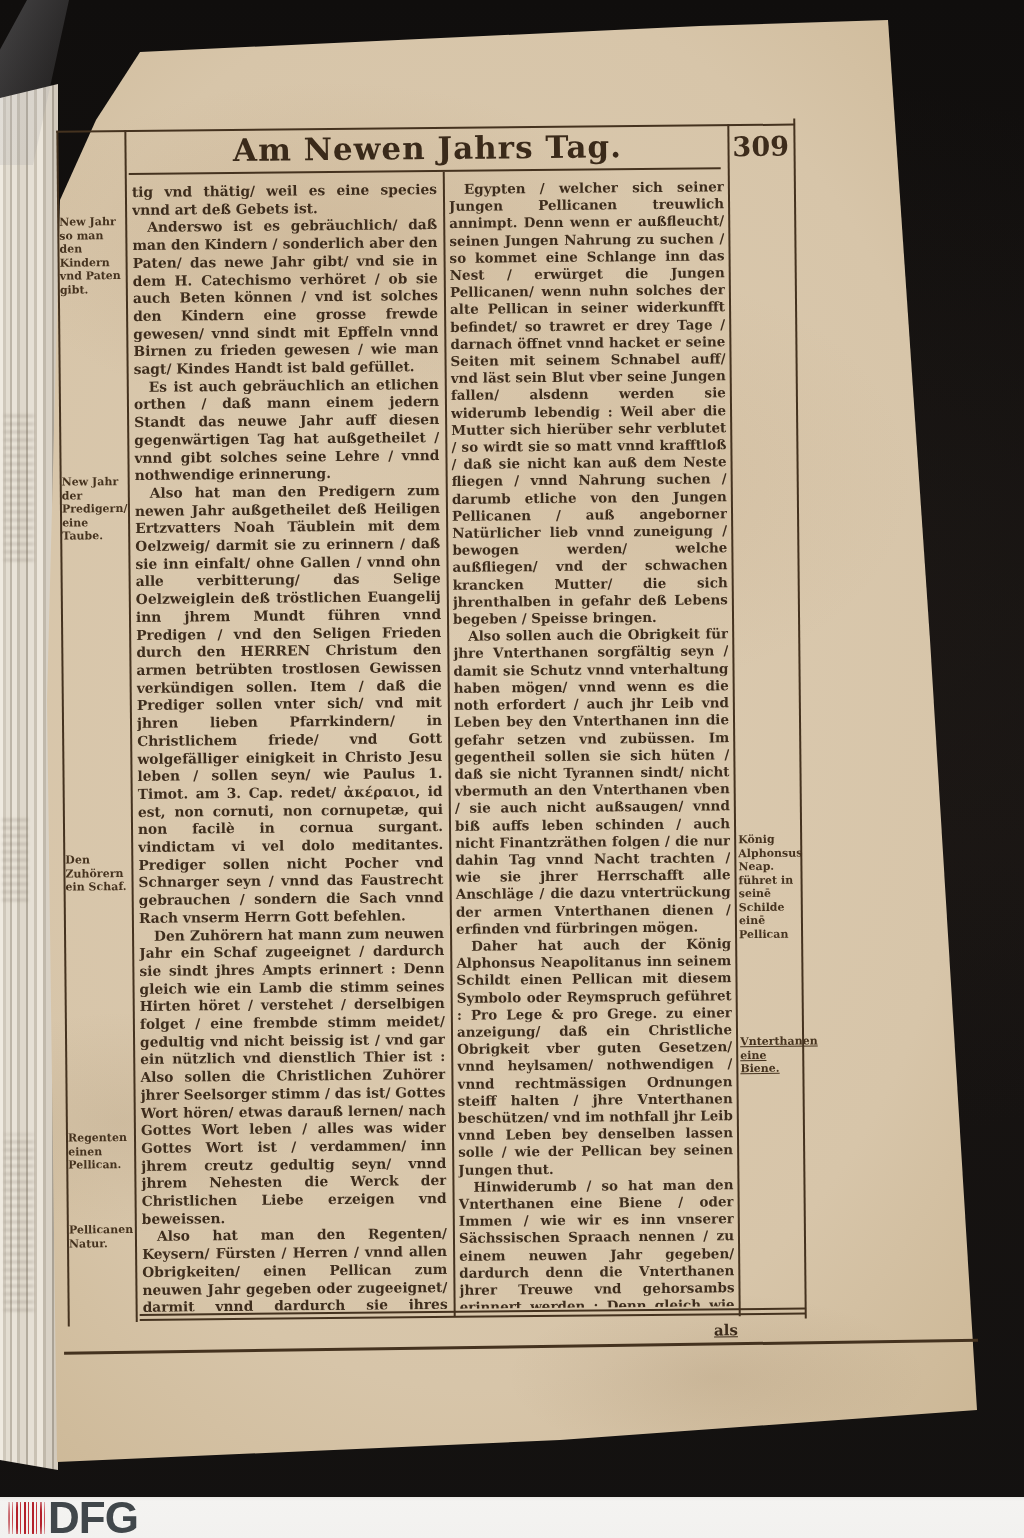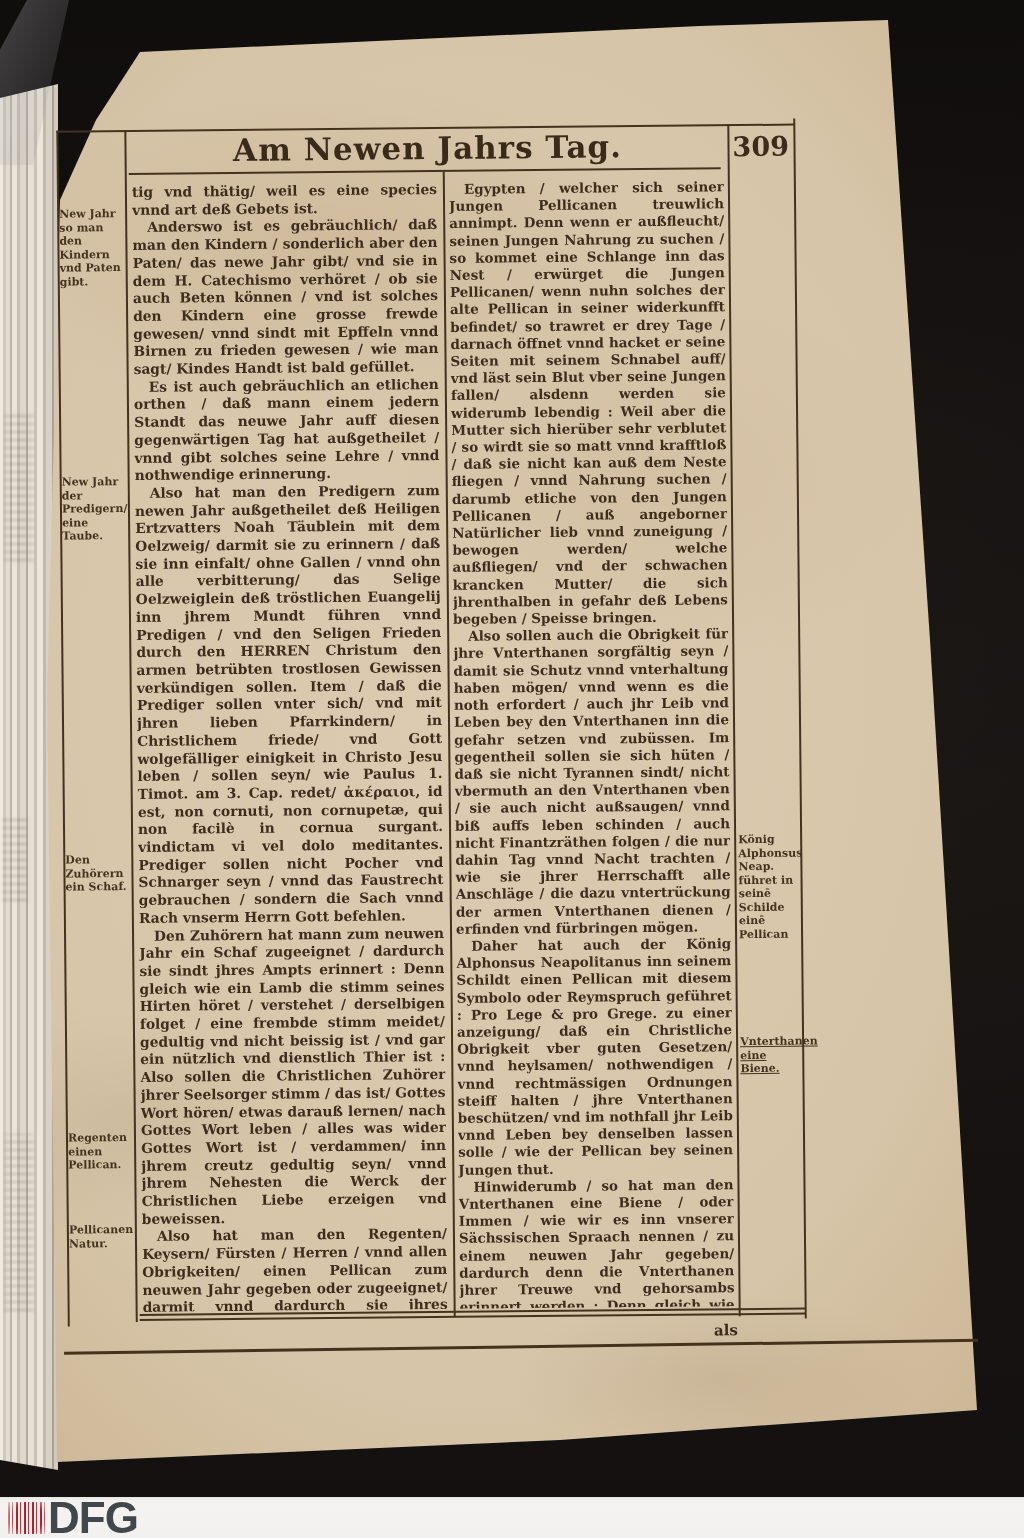--- a/index.html
+++ b/index.html
@@ -59,21 +59,21 @@
   .col-left{left:137px;width:305px;height:1128px;font-size:13.8px;line-height:17.7px;}
   .col-right{left:454px;width:275px;height:1128px;font-size:13.5px;line-height:17.2px;}
   .col p{margin:0;padding:0;text-indent:15px;}
   .col p.noindent{text-indent:0;}
   
   .mnote{position:absolute;font-size:11px;line-height:13.5px;font-weight:bold;
     color:#46331f;width:64px;}
   .mnote.left{left:64px;}
   .mnote.right{left:737px;width:62px;}
   .catchword{position:absolute;left:676px;top:1324px;width:56px;text-align:right;
-    font-size:15px;font-weight:bold;}
+    font-size:15px;font-weight:bold;text-decoration:underline;}
   
   .footer{position:absolute;left:0;top:1497px;width:1024px;height:41px;
     background:linear-gradient(180deg,#e8e6e3 0,#f4f3f1 4px,#f2f1ef 100%);
     display:flex;align-items:center;font-family:"Liberation Sans",sans-serif;}
   .hab-logo{width:40px;height:32px;margin-left:8px;
     background:
       repeating-linear-gradient(90deg,#b3202a 0 2px, rgba(0,0,0,0) 2px 4px, #c23038 4px 5px, rgba(0,0,0,0) 5px 8px);
     -webkit-mask-image:radial-gradient(60% 80% at 50% 50%, #000 60%, rgba(0,0,0,.25) 100%);
             mask-image:radial-gradient(60% 80% at 50% 50%, #000 60%, rgba(0,0,0,.25) 100%);
   }
@@ -121,21 +121,21 @@
       <p>Also hat man den Regenten/ Keysern/ Fürsten / Herren / vnnd allen Obrigkeiten/ einen Pellican zum neuwen Jahr gegeben oder zugeeignet/ darmit vnnd dardurch sie jhres befohlenen Ampts erinnert wurden. Es ist aber der Pellican/ wie Plinius/ Bartholomæus Anglicus / vnd sonderlich Jacobus de vitriaco, in libro de Mirabilibus Orientalium Regionum schreiben/ ein Vogel inn</p>
     </div>
   <div class="col col-right" id="col-right">
       <p>Egypten / welcher sich seiner Jungen Pellicanen treuwlich annimpt. Denn wenn er außfleucht/ seinen Jungen Nahrung zu suchen / so kommet eine Schlange inn das Nest / erwürget die Jungen Pellicanen/ wenn nuhn solches der alte Pellican in seiner widerkunfft befindet/ so trawret er drey Tage / darnach öffnet vnnd hacket er seine Seiten mit seinem Schnabel auff/ vnd läst sein Blut vber seine Jungen fallen/ alsdenn werden sie widerumb lebendig : Weil aber die Mutter sich hierüber sehr verblutet / so wirdt sie so matt vnnd krafftloß / daß sie nicht kan auß dem Neste fliegen / vnnd Nahrung suchen / darumb etliche von den Jungen Pellicanen / auß angeborner Natürlicher lieb vnnd zuneigung / bewogen werden/ welche außfliegen/ vnd der schwachen krancken Mutter/ die sich jhrenthalben in gefahr deß Lebens begeben / Speisse bringen.</p>
       <p>Also sollen auch die Obrigkeit für jhre Vnterthanen sorgfältig seyn / damit sie Schutz vnnd vnterhaltung haben mögen/ vnnd wenn es die noth erfordert / auch jhr Leib vnd Leben bey den Vnterthanen inn die gefahr setzen vnd zubüssen. Im gegentheil sollen sie sich hüten / daß sie nicht Tyrannen sindt/ nicht vbermuth an den Vnterthanen vben / sie auch nicht außsaugen/ vnnd biß auffs leben schinden / auch nicht Finantzräthen folgen / die nur dahin Tag vnnd Nacht trachten / wie sie jhrer Herrschafft alle Anschläge / die dazu vntertrückung der armen Vnterthanen dienen / erfinden vnd fürbringen mögen.</p>
       <p>Daher hat auch der König Alphonsus Neapolitanus inn seinem Schildt einen Pellican mit diesem Symbolo oder Reymspruch geführet : Pro Lege &amp; pro Grege. zu einer anzeigung/ daß ein Christliche Obrigkeit vber guten Gesetzen/ vnnd heylsamen/ nothwendigen / vnnd rechtmässigen Ordnungen steiff halten / jhre Vnterthanen beschützen/ vnd im nothfall jhr Leib vnnd Leben bey denselben lassen solle / wie der Pellican bey seinen Jungen thut.</p>
       <p>Hinwiderumb / so hat man den Vnterthanen eine Biene / oder Immen / wie wir es inn vnserer Sächssischen Spraach nennen / zu einem neuwen Jahr gegeben/ dardurch denn die Vnterthanen jhrer Treuwe vnd gehorsambs erinnert werden : Denn gleich wie die Bienen jhren König oder Weisser haben / nach dem sie sich richten/ jhm gehorsamb sindt / denselbigen tragen vnnd nehren / fleissig arbeiten/ damit alle Bienen/ so in dem Stock sind/ zugleich mögen erhalten werden.</p>
     </div>
 
   <div id="notes-left">
-      <div class="mnote left" style="top: 204px;">New Jahr so man den Kindern vnd Paten gibt.</div>
+      <div class="mnote left" style="top: 212px;">New Jahr so man den Kindern vnd Paten gibt.</div>
       <div class="mnote left" style="top: 472px;">New Jahr der Predigern/ eine Taube.</div>
       <div class="mnote left" style="top: 850px;">Den Zuhörern ein Schaf.</div>
       <div class="mnote left" style="top: 1128px;">Regenten einen Pellican.</div>
       <div class="mnote left" style="top: 1220px;">Pellicanen Natur.</div>
     </div>
   <div id="notes-right">
       <div class="mnote right" style="top: 836px;">König Alphonsus Neap. führet in seinē Schilde einē Pellican</div>
       <div class="mnote right" style="top: 1038px; text-decoration: underline;">Vnterthanen eine Biene.</div>
     </div>
 

